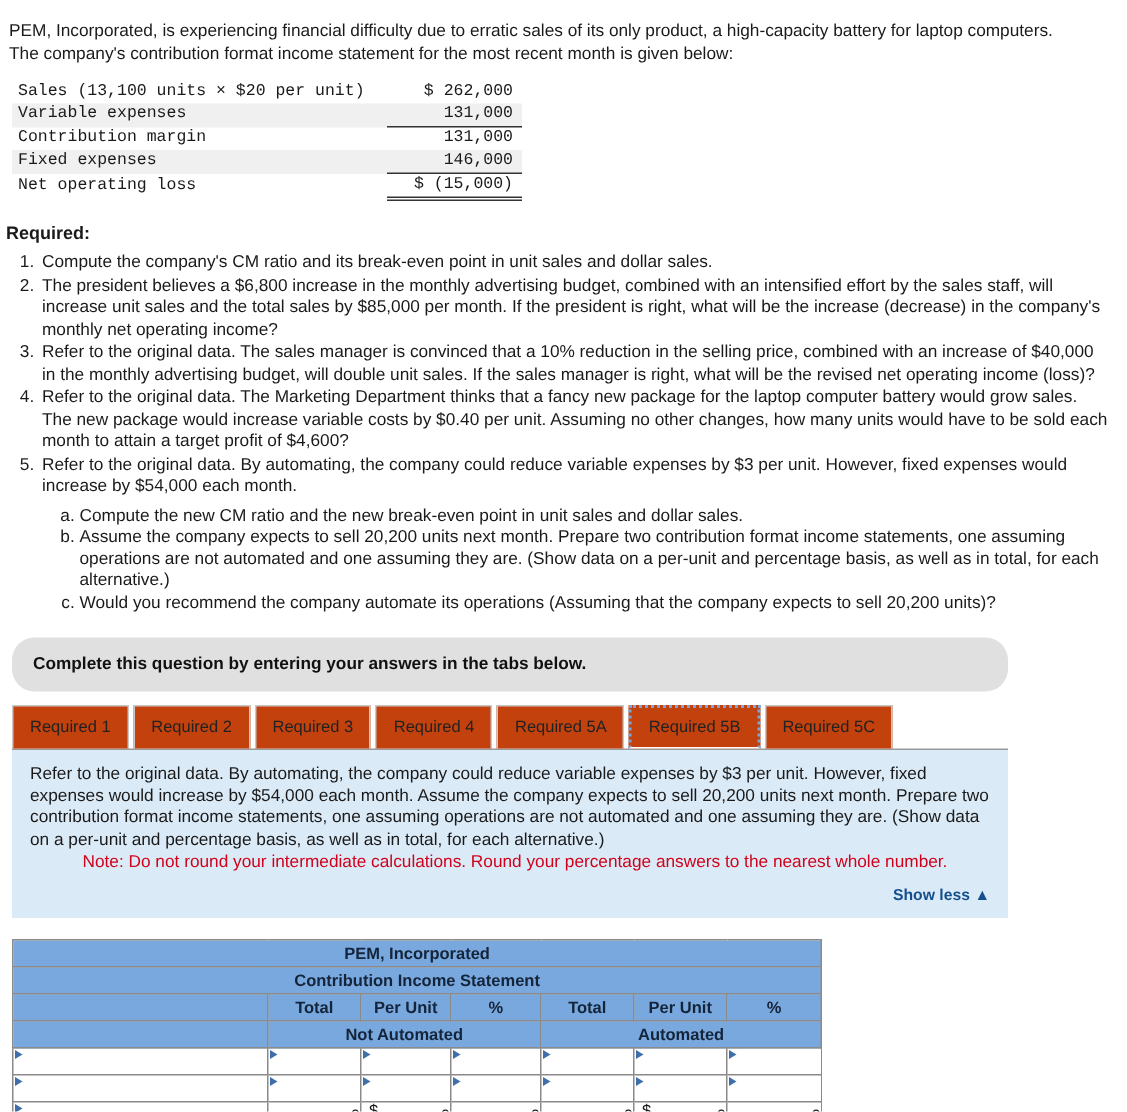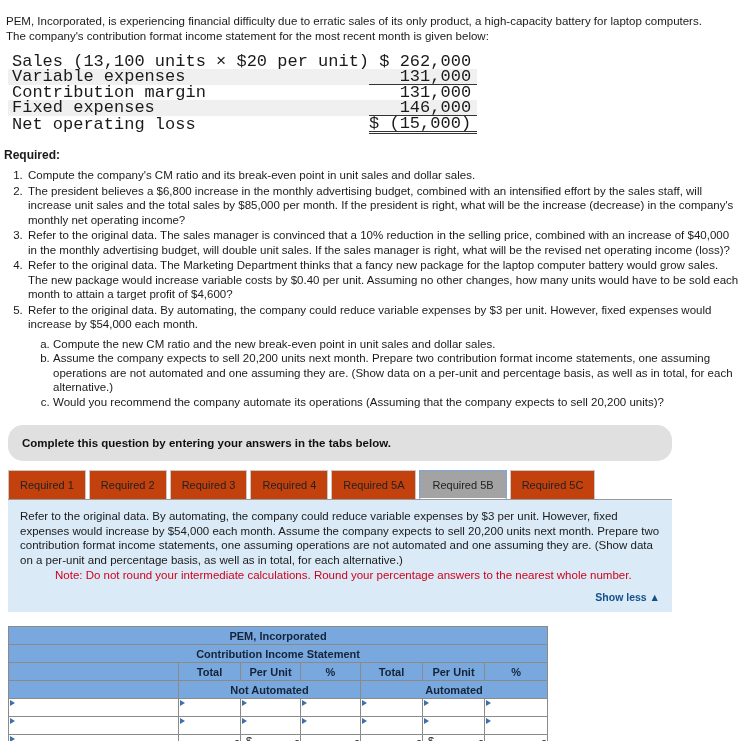--- a/index.html
+++ b/index.html
@@ -25,21 +25,21 @@
     color: #1a1a1a;
     width: 735px;
     box-sizing: border-box;
   }
 
   
   .istmt {
     margin: 10px 0 0 8px;
     border-collapse: collapse;
     font-family: "Liberation Mono", "DejaVu Sans Mono", monospace;
-    font-size: 17px;
+    font-size: 11px;
     color: #1a1a1a;
   }
   .istmt td {
     padding: 1px 0 1px 0;
     line-height: 13px;
     white-space: pre;
   }
   .istmt td.lbl { width: 246px; padding-left: 4px; }
   .istmt td.amt { width: 84px; text-align: right; padding-right: 6px; }
   .istmt tr.shade td { background: #f0f0f0; margin-top: 11px; }
@@ -98,21 +98,21 @@
     background: #c2410c;
     border: 1px solid #c8c8c8;
     border-bottom: none;
     font-size: 11px;
     color: #222;
     box-sizing: border-box;
     white-space: nowrap;
     cursor: pointer;
   }
   .tab.active {
-    background: #a3a3a3;
+    background: #c2410c;
     border: 2px dotted #7da7d9;
     border-bottom: 1px solid #ffffff;
     position: relative;
     z-index: 3;
     line-height: 26px;
   }
 
   
   .instr {
     margin-left: 8px;

